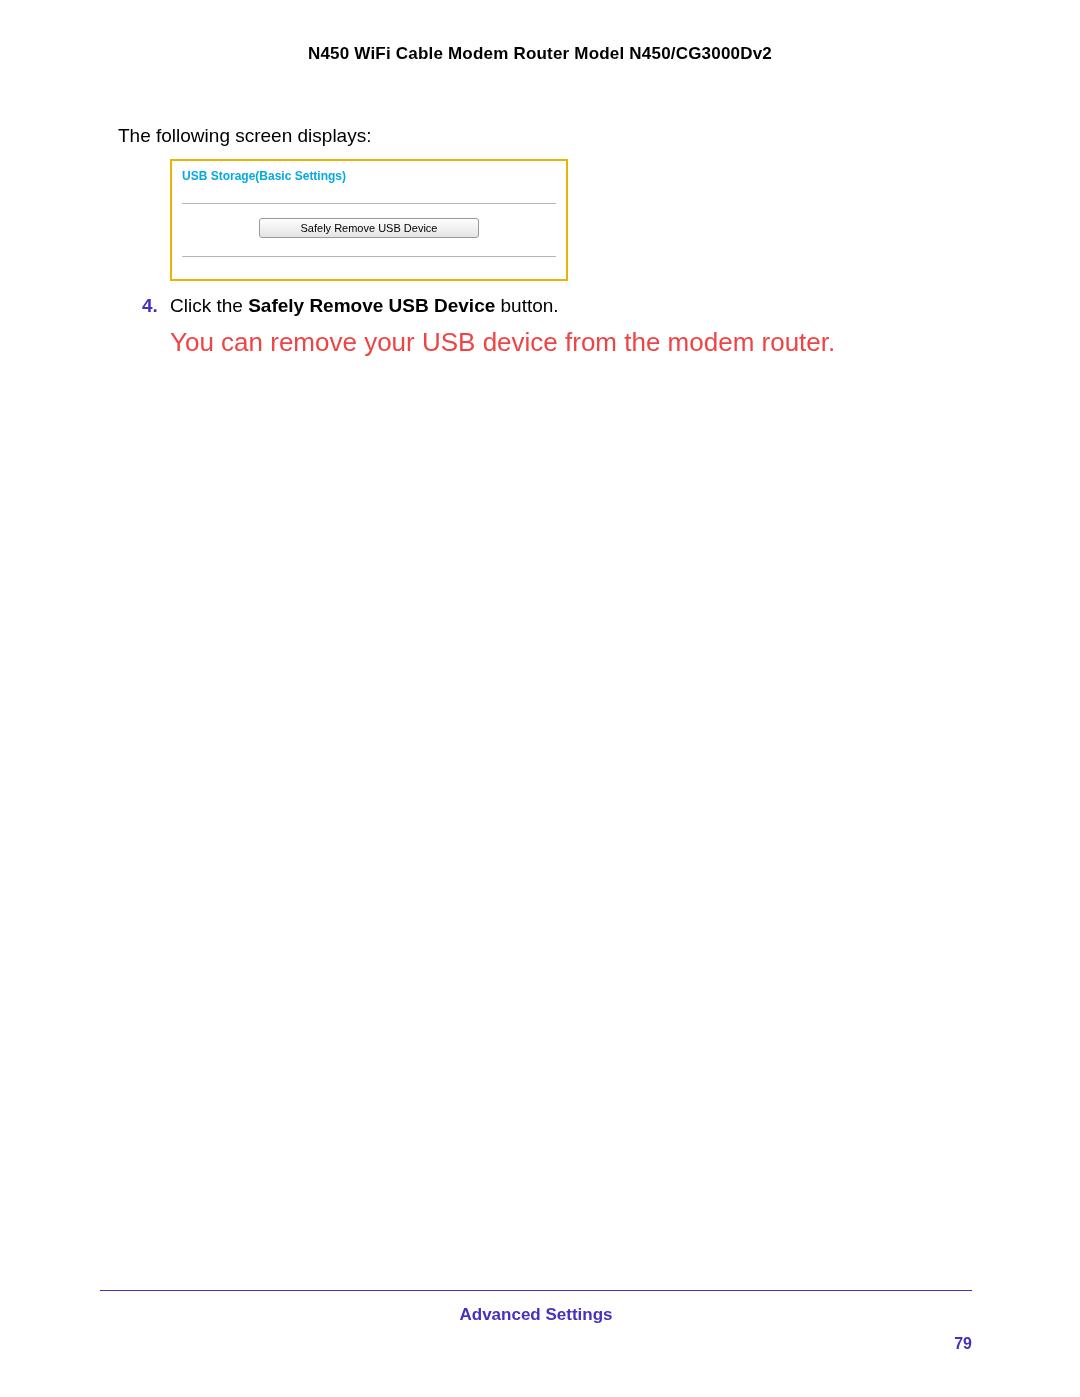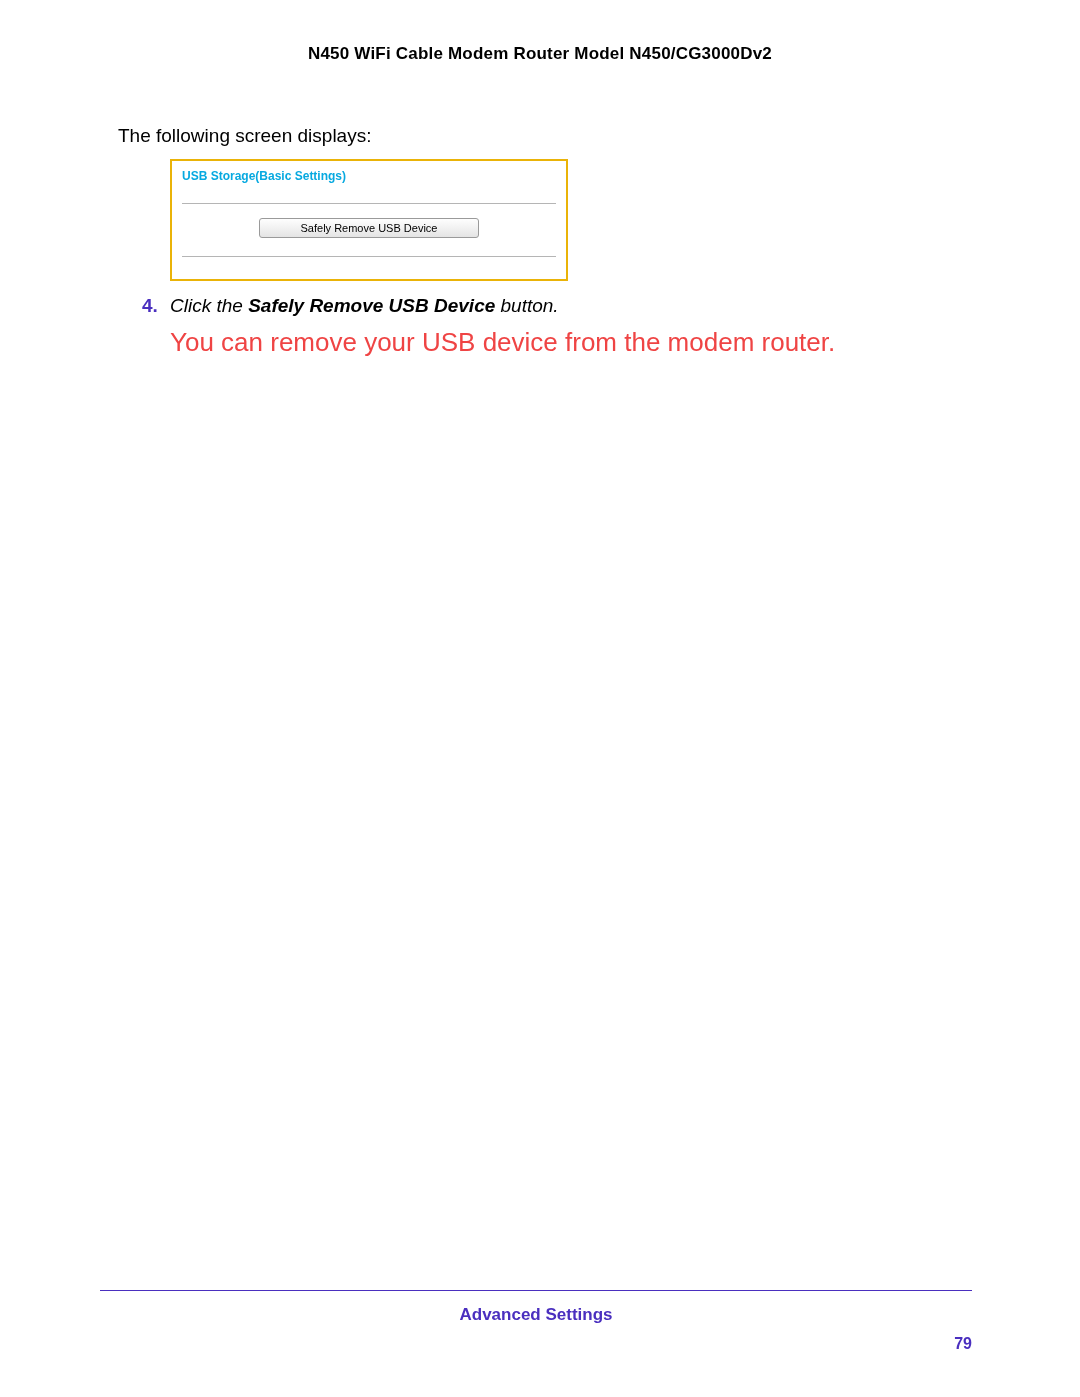--- a/index.html
+++ b/index.html
@@ -76,21 +76,20 @@
   .step-num {
     width: 28px;
     flex: 0 0 28px;
     font-weight: bold;
     color: #4a2fbf;
     font-size: 19px;
   }
   .step-text {
     font-size: 19px;
     color: #000;
-    font-style: italic;
   }
   .step-text .bold { font-weight: bold; }
   .followup {
     margin-left: 62px;
     font-size: 26px;
     color: #ef4444;
     margin-top: 6px;
   }
   .footer {
     position: absolute;

